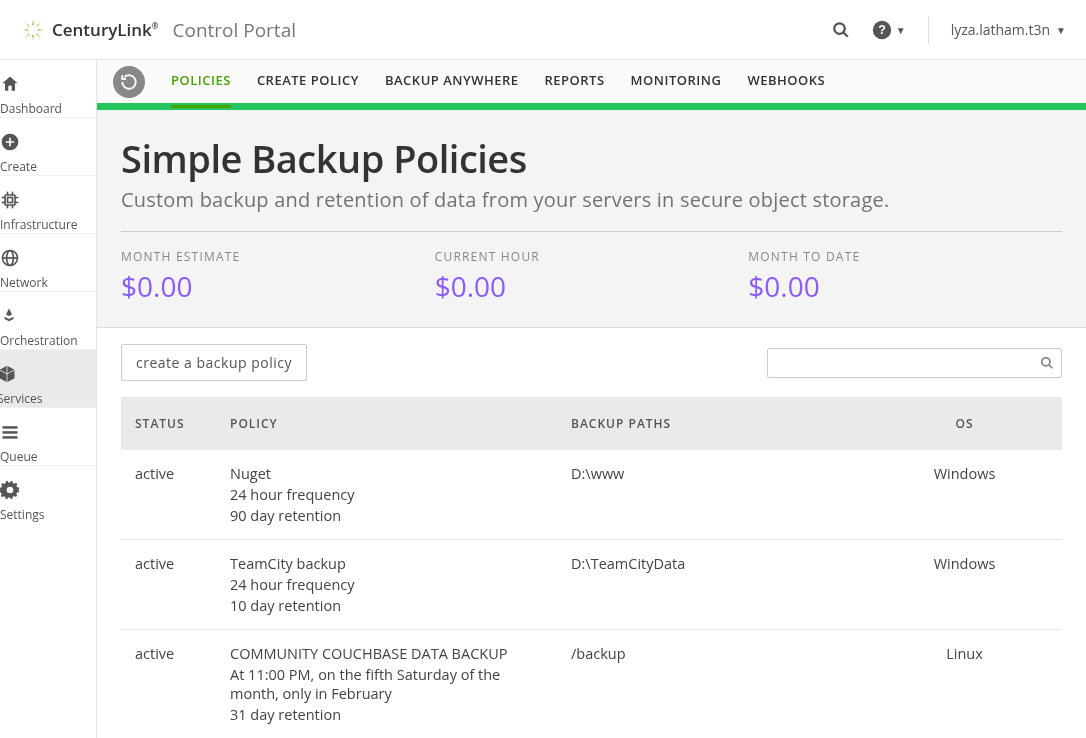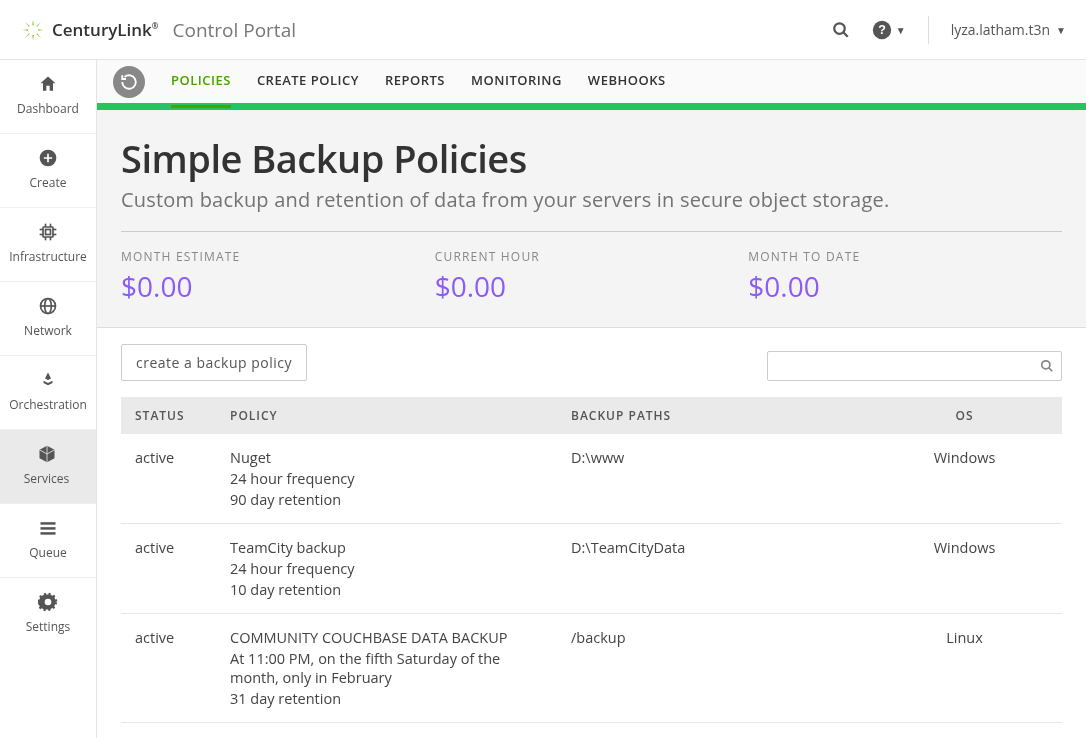--- a/index.html
+++ b/index.html
@@ -16,21 +16,21 @@
     .header-icon { color: #555; cursor: pointer; display: flex; align-items: center; }
     .header-divider { width: 1px; height: 28px; background: #ddd; }
     .user-menu { display: flex; align-items: center; gap: 6px; color: #555; cursor: pointer; font-size: 14px; }
     .caret-down { font-size: 10px; }
     
     
     .layout { display: flex; min-height: calc(100vh - 60px); }
     
     
     .sidebar { width: 97px; background: #fff; border-right: 1px solid #e5e5e5; }
-    .side-item { display: flex; flex-direction: column; align-items: center; padding: 14px 0 16px; cursor: pointer; border-bottom: 1px solid #f0f0f0; color: #555; }
+    .side-item { display: flex; flex-direction: column; align-items: flex-start; padding: 14px 0 0; cursor: pointer; border-bottom: 1px solid #f0f0f0; color: #555; }
     .side-item:last-child { border-bottom: none; }
     .side-item.active { background: #eaeaea; border-left: 3px solid #8cc63f; padding-left: 0; margin-left: -3px; width: calc(100% + 3px); position: relative; }
     .side-item.active { border-left: none; box-shadow: inset 3px 0 0 #8cc63f; }
     .side-icon { font-size: 18px; margin-bottom: 6px; color: #555; }
     .side-label { font-size: 12px; color: #555; }
     
     
     .content { flex: 1; background: #fff; overflow: auto; }
     
     
@@ -43,30 +43,30 @@
     .main-panel { background: #f4f4f4; padding: 22px 24px; border-bottom: 1px solid #ddd; }
     .page-title { font-size: 38px; font-weight: 600; color: #333; letter-spacing: -0.5px; }
     .page-subtitle { font-size: 20px; color: #737373; margin-top: 2px; font-weight: 400; letter-spacing: 0.2px; }
     .title-divider { border: none; border-top: 1px solid #ccc; margin: 18px 0 16px; }
     .stats-row { display: flex; gap: 0; }
     .stat { flex: 1; }
     .stat-label { font-size: 12px; letter-spacing: 1.2px; color: #888; font-weight: 400; }
     .stat-value { font-size: 28px; color: #8b5cf6; margin-top: 2px; }
     
     
-    .actions-row { display: flex; align-items: flex-end; padding: 16px 24px; gap: 16px; }
+    .actions-row { display: flex; align-items: center; padding: 16px 24px; gap: 16px; }
     .create-btn { border: 1px solid #ccc; background: #fff; padding: 8px 14px; font-size: 14px; color: #555; cursor: pointer; letter-spacing: 0.5px; border-radius: 2px; font-family: inherit; }
     .search-wrap { margin-left: auto; position: relative; width: 295px; }
     .search-input { width: 100%; border: 1px solid #ccc; padding: 6px 30px 6px 10px; font-size: 13px; border-radius: 2px; height: 30px; font-family: inherit; }
     .search-icon-in { position: absolute; right: 8px; top: 50%; transform: translateY(-50%); color: #888; font-size: 14px; }
     
     
     .tbl { width: calc(100% - 48px); margin: 0 24px; border-collapse: collapse; }
     .tbl thead tr { background: #eaeaea; }
-    .tbl th { text-align: left; padding: 10px 14px; font-size: 12px; letter-spacing: 1px; font-weight: 600; color: #555; }
+    .tbl th { text-align: left; padding: 18px 14px; font-size: 12px; letter-spacing: 1px; font-weight: 600; color: #555; }
     .tbl th:nth-child(1){ width: 95px; }
     .tbl th:nth-child(3){ width: 310px; }
     .tbl th:nth-child(4){ width: 195px; text-align: center;}
     .tbl td { padding: 14px 14px; vertical-align: top; font-size: 14.5px; color: #444; border-bottom: 1px solid #e5e5e5; }
     .tbl td:nth-child(4){ text-align: center; }
     .policy-name { display: block; }
     .policy-sub { display: block; color: #444; margin-top: 2px; }
     .tbl tbody tr { cursor: pointer; }
     
     svg { display: block; }
@@ -203,20 +203,21 @@
     <div class="tab-bar">
       <div class="tab-icon-wrap">
         <svg width="18" height="18" viewBox="0 0 24 24" fill="none" stroke="#fff" stroke-width="2.5">
             <path d="M3 12 a9 9 0 1 0 3-6.7"></path>
             <polyline points="3 3 3 8 8 8"></polyline>
           </svg>
       </div>
       <div id="tabs" style="display:flex;gap:26px;">
           <div class="tab active">POLICIES</div>
           <div class="tab">CREATE POLICY</div>
+          <div class="tab">BACKUP ANYWHERE</div>
           <div class="tab">REPORTS</div>
           <div class="tab">MONITORING</div>
           <div class="tab">WEBHOOKS</div>
         </div>
     </div>
 
     <div class="main-panel">
       <h1 class="page-title">Simple Backup Policies</h1>
       <p class="page-subtitle">Custom backup and retention of data from your servers in secure object storage.</p>
       <hr class="title-divider">

